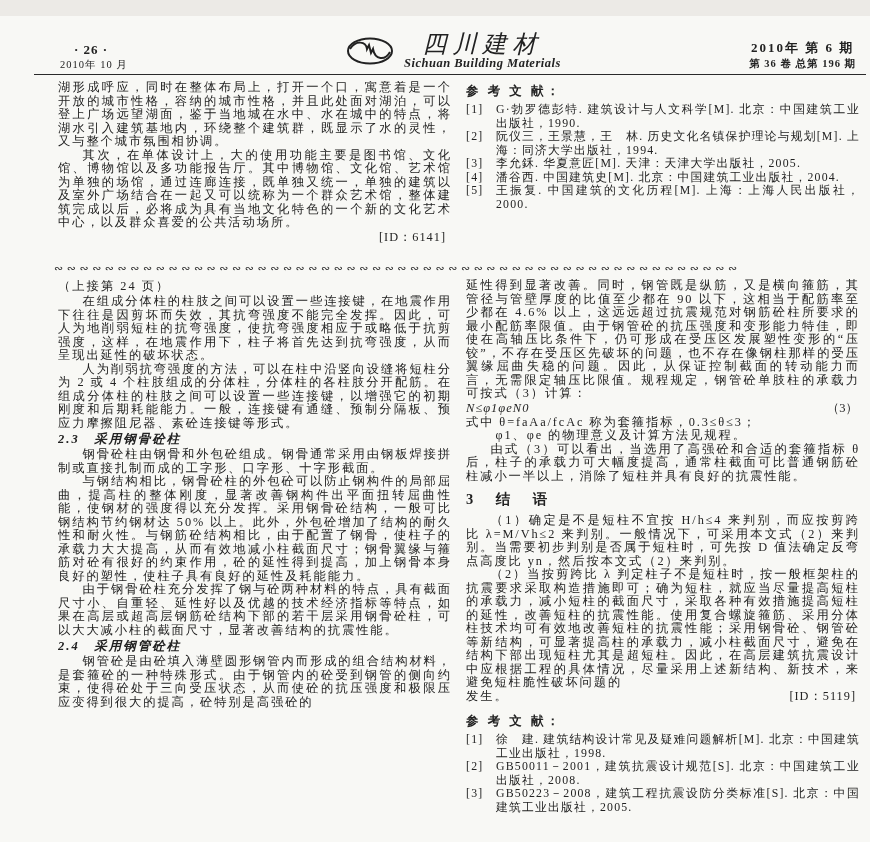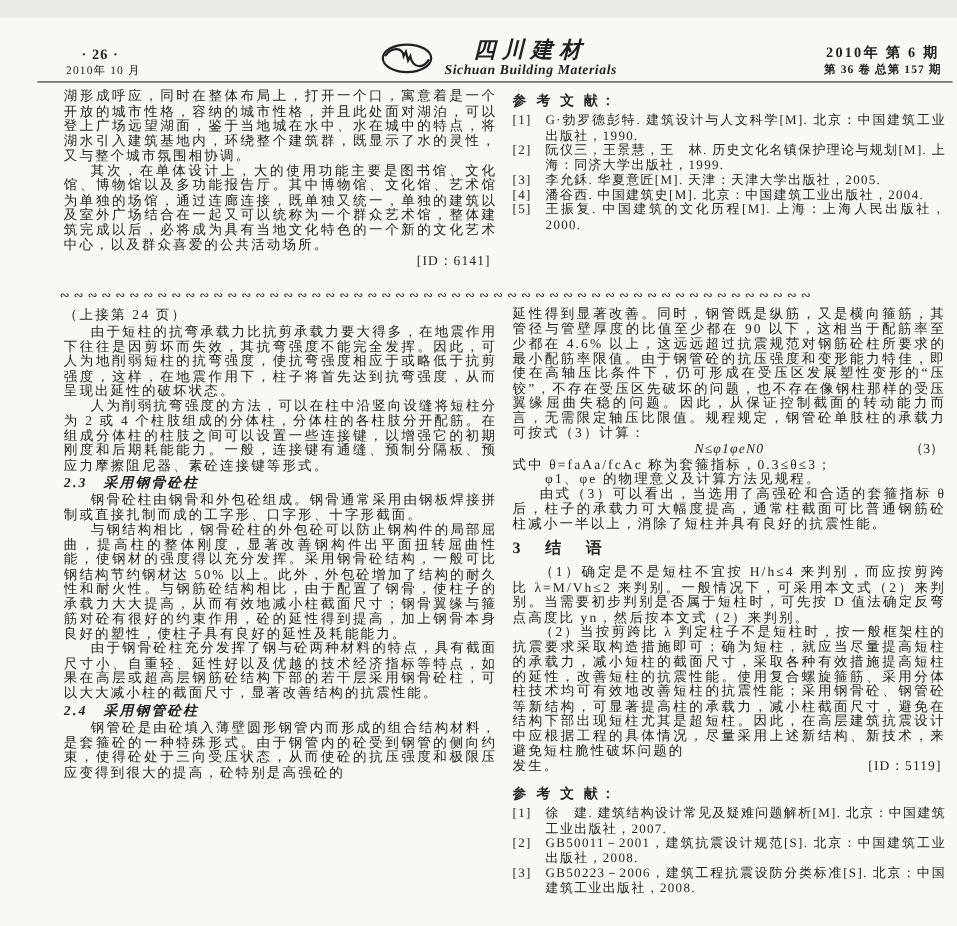--- a/index.html
+++ b/index.html
@@ -25,21 +25,21 @@
     padding:0 14px 3px 60px;
     height:42px;
   }
   .h-left{line-height:1.25;}
   .pageno{font-size:13px;font-weight:bold;letter-spacing:1px;padding-left:14px;}
   .h-date{font-size:10.5px;letter-spacing:1px;}
   .h-center{display:flex;align-items:center;gap:10px;margin-left:30px;}
   .logo svg{display:block;}
   .h-titles{text-align:center;line-height:1.1;}
   .cn-title{
-    font-size:20px;font-weight:bold;font-style:italic;
+    font-size:24px;font-weight:normal;font-style:italic;
     letter-spacing:6px;
   }
   .en-title{
     font-size:12.5px;font-weight:bold;font-style:italic;
     letter-spacing:0.5px;
   }
   .h-right{text-align:center;line-height:1.3;}
   .issue1{font-size:13px;font-weight:bold;letter-spacing:2px;}
   .issue2{font-size:10.5px;font-weight:bold;letter-spacing:1px;}
   .rule{
@@ -91,21 +91,21 @@
   }
   .big-heading{
     font-size:14.5px;font-weight:bold;
     letter-spacing:4px;line-height:17px;
     margin:8px 0 6px 0;
   }
   
   .formula-row{
     position:relative;
     font-size:12.5px;line-height:15px;
-    text-align:center;
+    text-align:left;
     font-style:italic;
     letter-spacing:1px;
   }
   .formula-no{
     position:absolute;right:2px;top:0;
     font-style:normal;letter-spacing:0;
   }
   .eq-note{text-indent:0 !important;}
   .eq-note2{text-indent:2.4em !important;}
   
@@ -145,40 +145,40 @@
           <path d="M4 13 C10 4, 20 5, 21 13 L23 9 L25 17 L27 13 C29 24, 39 25, 44 16" fill="none" stroke="#222" stroke-width="2"></path>
         </svg>
       </span>
       <div class="h-titles">
         <div class="cn-title">四川建材</div>
         <div class="en-title">Sichuan Building Materials</div>
       </div>
     </div>
     <div class="h-right">
       <div class="issue1">2010年  第 6 期</div>
-      <div class="issue2">第 36 卷  总第 157 期</div>
+      <div class="issue2">第 36 卷  总第 196 期</div>
     </div>
   </header>
   <div class="rule"></div>
 
   <section class="twocol sec1 body-text">
     <div class="col">
       <p class="noindent">湖形成呼应，同时在整体布局上，打开一个口，寓意着是一个开放的城市性格，容纳的城市性格，并且此处面对湖泊，可以登上广场远望湖面，鉴于当地城在水中、水在城中的特点，将湖水引入建筑基地内，环绕整个建筑群，既显示了水的灵性，又与整个城市氛围相协调。</p>
       <p>其次，在单体设计上，大的使用功能主要是图书馆、文化馆、博物馆以及多功能报告厅。其中博物馆、文化馆、艺术馆为单独的场馆，通过连廊连接，既单独又统一，单独的建筑以及室外广场结合在一起又可以统称为一个群众艺术馆，整体建筑完成以后，必将成为具有当地文化特色的一个新的文化艺术中心，以及群众喜爱的公共活动场所。</p>
       <div class="idtag-row">[ID：6141]</div>
     </div>
     <div class="col">
       <div class="refs-title">参 考 文 献：</div>
       <div class="ref">
         <span class="refnum">[1]</span>
         <span class="reftext">G·勃罗德彭特. 建筑设计与人文科学[M]. 北京：中国建筑工业出版社，1990.</span>
       </div>
       <div class="ref">
         <span class="refnum">[2]</span>
-        <span class="reftext">阮仪三，王景慧，王　林. 历史文化名镇保护理论与规划[M]. 上海：同济大学出版社，1999.</span>
+        <span class="reftext">阮仪三，王景慧，王　林. 历史文化名镇保护理论与规划[M]. 上海：同济大学出版社，1994.</span>
       </div>
       <div class="ref">
         <span class="refnum">[3]</span>
         <span class="reftext">李允鉌. 华夏意匠[M]. 天津：天津大学出版社，2005.</span>
       </div>
       <div class="ref">
         <span class="refnum">[4]</span>
         <span class="reftext">潘谷西. 中国建筑史[M]. 北京：中国建筑工业出版社，2004.</span>
       </div>
       <div class="ref">
@@ -186,21 +186,21 @@
         <span class="reftext">王振复. 中国建筑的文化历程[M]. 上海：上海人民出版社，2000.</span>
       </div>
     </div>
   </section>
 
   <div class="divider">∾∾∾∾∾∾∾∾∾∾∾∾∾∾∾∾∾∾∾∾∾∾∾∾∾∾∾∾∾∾∾∾∾∾∾∾∾∾∾∾∾∾∾∾∾∾∾∾∾∾∾∾∾∾</div>
 
   <section class="twocol sec2 body-text">
     <div class="col">
       <div class="cont-note">（上接第 24 页）</div>
-      <p>由于短柱的抗弯承载力比抗剪承载力要大得多，在地震作用下往往是因剪坏而失效，其抗弯强度不能完全发挥。因此，可人为地削弱短柱的抗弯强度，使抗弯强度相应于或略低于抗剪强度，这样，在地震作用下，柱子将首先达到抗弯强度，从而呈现出延性的破坏状态。</p>
+      <p>在组成分体柱的柱肢之间可以设置一些连接键，在地震作用下往往是因剪坏而失效，其抗弯强度不能完全发挥。因此，可人为地削弱短柱的抗弯强度，使抗弯强度相应于或略低于抗剪强度，这样，在地震作用下，柱子将首先达到抗弯强度，从而呈现出延性的破坏状态。</p>
       <p>人为削弱抗弯强度的方法，可以在柱中沿竖向设缝将短柱分为 2 或 4 个柱肢组成的分体柱，分体柱的各柱肢分开配筋。在组成分体柱的柱肢之间可以设置一些连接键，以增强它的初期刚度和后期耗能能力。一般，连接键有通缝、预制分隔板、预应力摩擦阻尼器、素砼连接键等形式。</p>
       <div class="subheading">2.3　采用钢骨砼柱</div>
       <p>钢骨砼柱由钢骨和外包砼组成。钢骨通常采用由钢板焊接拼制或直接扎制而成的工字形、口字形、十字形截面。</p>
       <p>与钢结构相比，钢骨砼柱的外包砼可以防止钢构件的局部屈曲，提高柱的整体刚度，显著改善钢构件出平面扭转屈曲性能，使钢材的强度得以充分发挥。采用钢骨砼结构，一般可比钢结构节约钢材达 50% 以上。此外，外包砼增加了结构的耐久性和耐火性。与钢筋砼结构相比，由于配置了钢骨，使柱子的承载力大大提高，从而有效地减小柱截面尺寸；钢骨翼缘与箍筋对砼有很好的约束作用，砼的延性得到提高，加上钢骨本身良好的塑性，使柱子具有良好的延性及耗能能力。</p>
       <p>由于钢骨砼柱充分发挥了钢与砼两种材料的特点，具有截面尺寸小、自重轻、延性好以及优越的技术经济指标等特点，如果在高层或超高层钢筋砼结构下部的若干层采用钢骨砼柱，可以大大减小柱的截面尺寸，显著改善结构的抗震性能。</p>
       <div class="subheading">2.4　采用钢管砼柱</div>
       <p>钢管砼是由砼填入薄壁圆形钢管内而形成的组合结构材料，是套箍砼的一种特殊形式。由于钢管内的砼受到钢管的侧向约束，使得砼处于三向受压状态，从而使砼的抗压强度和极限压应变得到很大的提高，砼特别是高强砼的</p>
     </div>
     <div class="col">
       <p class="noindent">延性得到显著改善。同时，钢管既是纵筋，又是横向箍筋，其管径与管壁厚度的比值至少都在 90 以下，这相当于配筋率至少都在 4.6% 以上，这远远超过抗震规范对钢筋砼柱所要求的最小配筋率限值。由于钢管砼的抗压强度和变形能力特佳，即使在高轴压比条件下，仍可形成在受压区发展塑性变形的“压铰”，不存在受压区先破坏的问题，也不存在像钢柱那样的受压翼缘屈曲失稳的问题。因此，从保证控制截面的转动能力而言，无需限定轴压比限值。规程规定，钢管砼单肢柱的承载力可按式（3）计算：</p>
@@ -215,27 +215,27 @@
       <p>（1）确定是不是短柱不宜按 H/h≤4 来判别，而应按剪跨比 λ=M/Vh≤2 来判别。一般情况下，可采用本文式（2）来判别。当需要初步判别是否属于短柱时，可先按 D 值法确定反弯点高度比 yn，然后按本文式（2）来判别。</p>
       <p>（2）当按剪跨比 λ 判定柱子不是短柱时，按一般框架柱的抗震要求采取构造措施即可；确为短柱，就应当尽量提高短柱的承载力，减小短柱的截面尺寸，采取各种有效措施提高短柱的延性，改善短柱的抗震性能。使用复合螺旋箍筋、采用分体柱技术均可有效地改善短柱的抗震性能；采用钢骨砼、钢管砼等新结构，可显著提高柱的承载力，减小柱截面尺寸，避免在结构下部出现短柱尤其是超短柱。因此，在高层建筑抗震设计中应根据工程的具体情况，尽量采用上述新结构、新技术，来避免短柱脆性破坏问题的</p>
       <div class="tail-row">
         <span>发生。</span>
         <span class="idtag">[ID：5119]</span>
       </div>
       <div class="r-refs">
         <div class="refs-title">参 考 文 献：</div>
         <div class="ref">
           <span class="refnum">[1]</span>
-          <span class="reftext">徐　建. 建筑结构设计常见及疑难问题解析[M]. 北京：中国建筑工业出版社，2007.</span>
+          <span class="reftext">徐　建. 建筑结构设计常见及疑难问题解析[M]. 北京：中国建筑工业出版社，1998.</span>
         </div>
         <div class="ref">
           <span class="refnum">[2]</span>
           <span class="reftext">GB50011－2001，建筑抗震设计规范[S]. 北京：中国建筑工业出版社，2008.</span>
         </div>
         <div class="ref">
           <span class="refnum">[3]</span>
-          <span class="reftext">GB50223－2006，建筑工程抗震设防分类标准[S]. 北京：中国建筑工业出版社，2008.</span>
+          <span class="reftext">GB50223－2008，建筑工程抗震设防分类标准[S]. 北京：中国建筑工业出版社，2005.</span>
         </div>
       </div>
     </div>
   </section>
 
 </div>
 
 </body></html>

